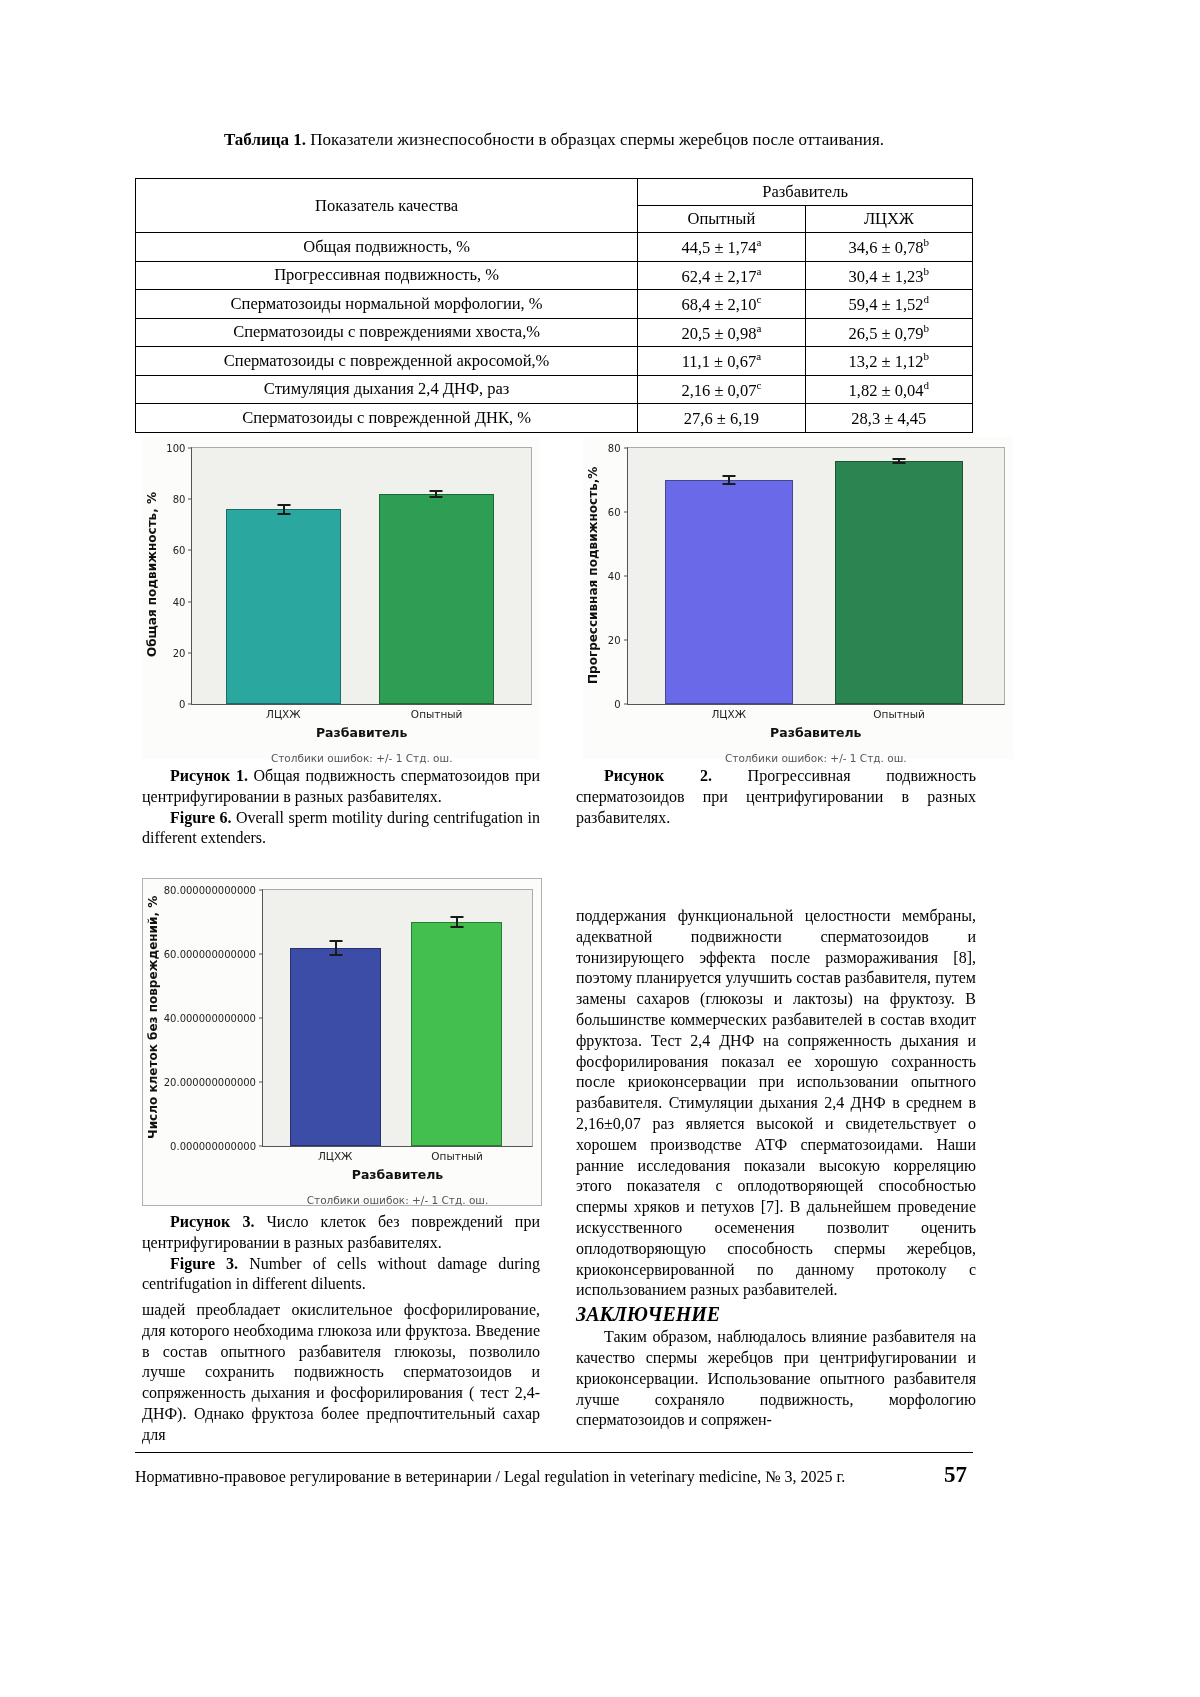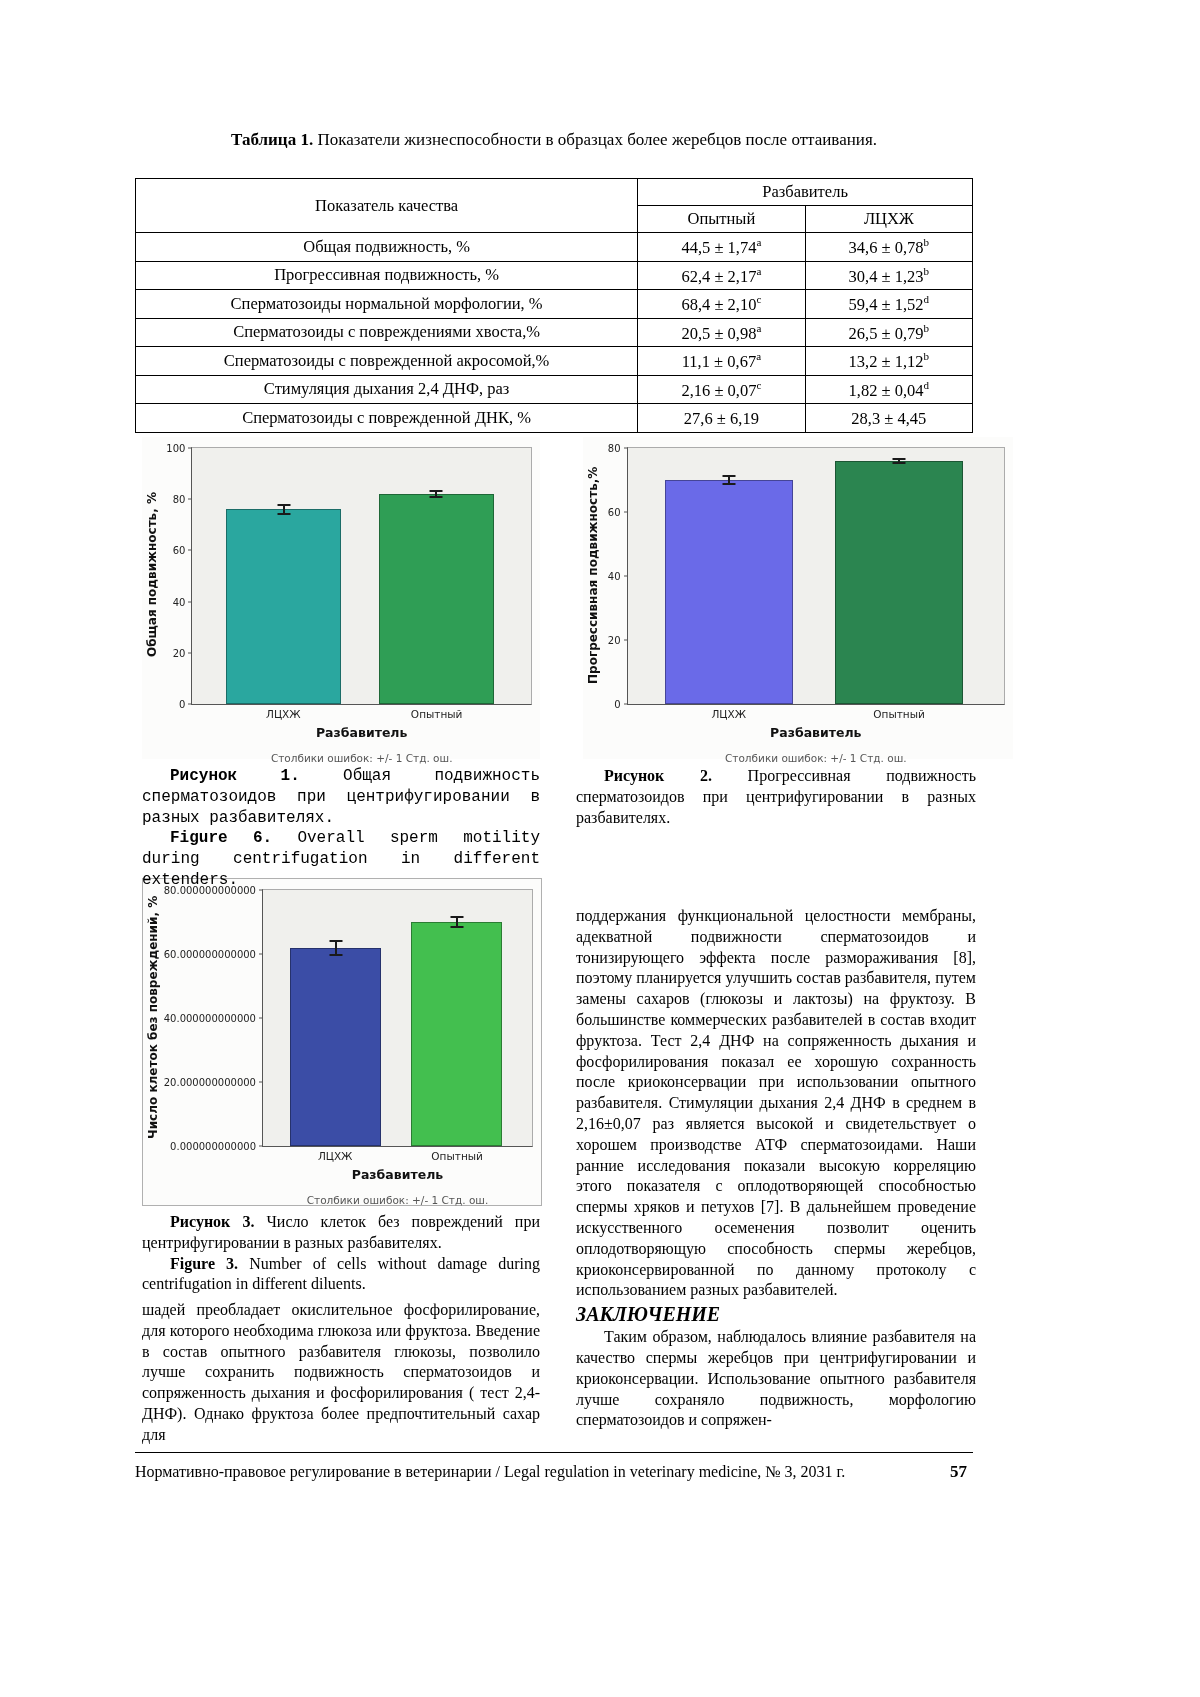--- a/index.html
+++ b/index.html
@@ -45,41 +45,41 @@
   .xtick { position:absolute; transform:translateX(-50%); font-size:10.5px;
     color:#222; white-space:nowrap; }
   .xlab { text-align:center; font-size:12.5px; font-weight:bold; color:#111; margin-top:2px; }
   .note { text-align:center; font-size:10.5px; color:#555; margin-top:12px; }
 
   
   .caption, .coltext { position:absolute; font-size:16px; line-height:1.3;
     text-align:justify; }
   .caption p, .coltext p { margin:0; }
   .indent { text-indent:28px; }
-  #cap1 { left:142px; top:766px; width:398px;font-family:Liberation Mono, monospace; }
+  #cap1 { left:142px; top:766px; width:398px; }
   #cap2 { left:576px; top:766px; width:400px; }
   #cap3 { left:142px; top:1212px; width:398px; }
   #leftpara { left:142px; top:1300px; width:398px; }
   #rightcol { left:576px; top:880px; width:400px;margin-top:26px; }
   .concl-h { font-size:20px; font-weight:bold; font-style:italic;
     margin:6px 0 2px; text-align:left; }
 
   
   .footer { position:absolute; left:135px; top:1452px; width:838px;
     border-top:1px solid #000; padding-top:9px;
     display:flex; justify-content:space-between; align-items:baseline;
     font-size:16px; }
-  .footer .pagenum { font-weight:bold; font-size:17px; padding-right:6px;margin-left:39px; }
+  .footer .pagenum { font-weight:bold; font-size:23px; padding-right:6px;margin-left:39px; }
 </style>
 </head>
 <body>
 
 <div class="page">
 
-  <div class="table-caption"><b>Таблица 1.</b><span> Показатели жизнеспособности в образцах более жеребцов после оттаивания.</span></div>
+  <div class="table-caption"><b>Таблица 1.</b><span> Показатели жизнеспособности в образцах спермы жеребцов после оттаивания.</span></div>
 
   <table class="viab">
     <colgroup>
         <col class="c1">
         <col class="c2">
         <col class="c3">
       </colgroup>
     <tbody>
         <tr>
       <td rowspan="2">Показатель качества</td>
@@ -229,17 +229,17 @@
     <p>шадей преобладает окислительное фосфорилирование, для которого необходима глюкоза или фруктоза. Введение в состав опытного разбавителя глюкозы, позволило лучше сохранить подвижность сперматозоидов и сопряженность дыхания и фосфорилирования ( тест 2,4-ДНФ). Однако фруктоза более предпочтительный сахар для</p>
   </div>
 
   <div class="coltext" id="rightcol">
     <p>поддержания функциональной целостности мембраны, адекватной подвижности сперматозоидов и тонизирующего эффекта после размораживания [8], поэтому планируется улучшить состав разбавителя, путем замены сахаров (глюкозы и лактозы) на фруктозу. В большинстве коммерческих разбавителей в состав входит фруктоза.  Тест 2,4 ДНФ на сопряженность дыхания и фосфорилирования показал ее хорошую сохранность после криоконсервации при использовании опытного разбавителя. Стимуляции дыхания 2,4 ДНФ в среднем в 2,16±0,07 раз является высокой и свидетельствует о хорошем производстве АТФ сперматозоидами. Наши ранние исследования показали высокую корреляцию этого показателя с оплодотворяющей способностью спермы хряков и петухов [7]. В дальнейшем проведение искусственного осеменения позволит оценить оплодотворяющую способность спермы жеребцов, криоконсервированной по данному протоколу с использованием разных разбавителей.</p>
     <p class="concl-h">ЗАКЛЮЧЕНИЕ</p>
     <p class="indent">Таким образом, наблюдалось влияние разбавителя на качество спермы жеребцов при центрифугировании и криоконсервации. Использование опытного разбавителя лучше сохраняло подвижность, морфологию сперматозоидов и сопряжен-</p>
   </div>
 
   <div class="footer">
-    <span>Нормативно-правовое регулирование в ветеринарии / Legal regulation in veterinary medicine, № 3, 2031 г.</span>
+    <span>Нормативно-правовое регулирование в ветеринарии / Legal regulation in veterinary medicine, № 3, 2025 г.</span>
     <span class="pagenum">57</span>
   </div>
 
 </div>
 
 </body></html>

